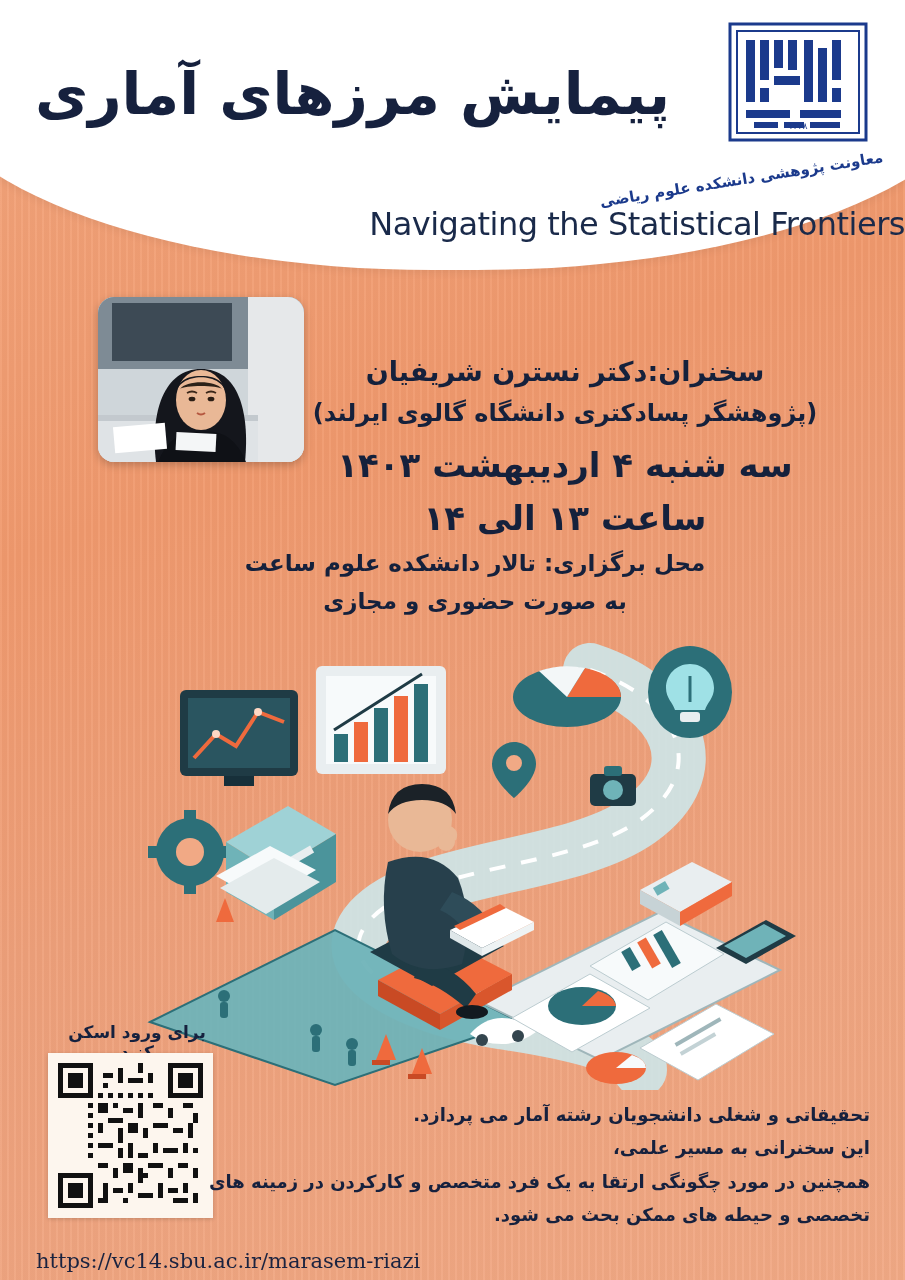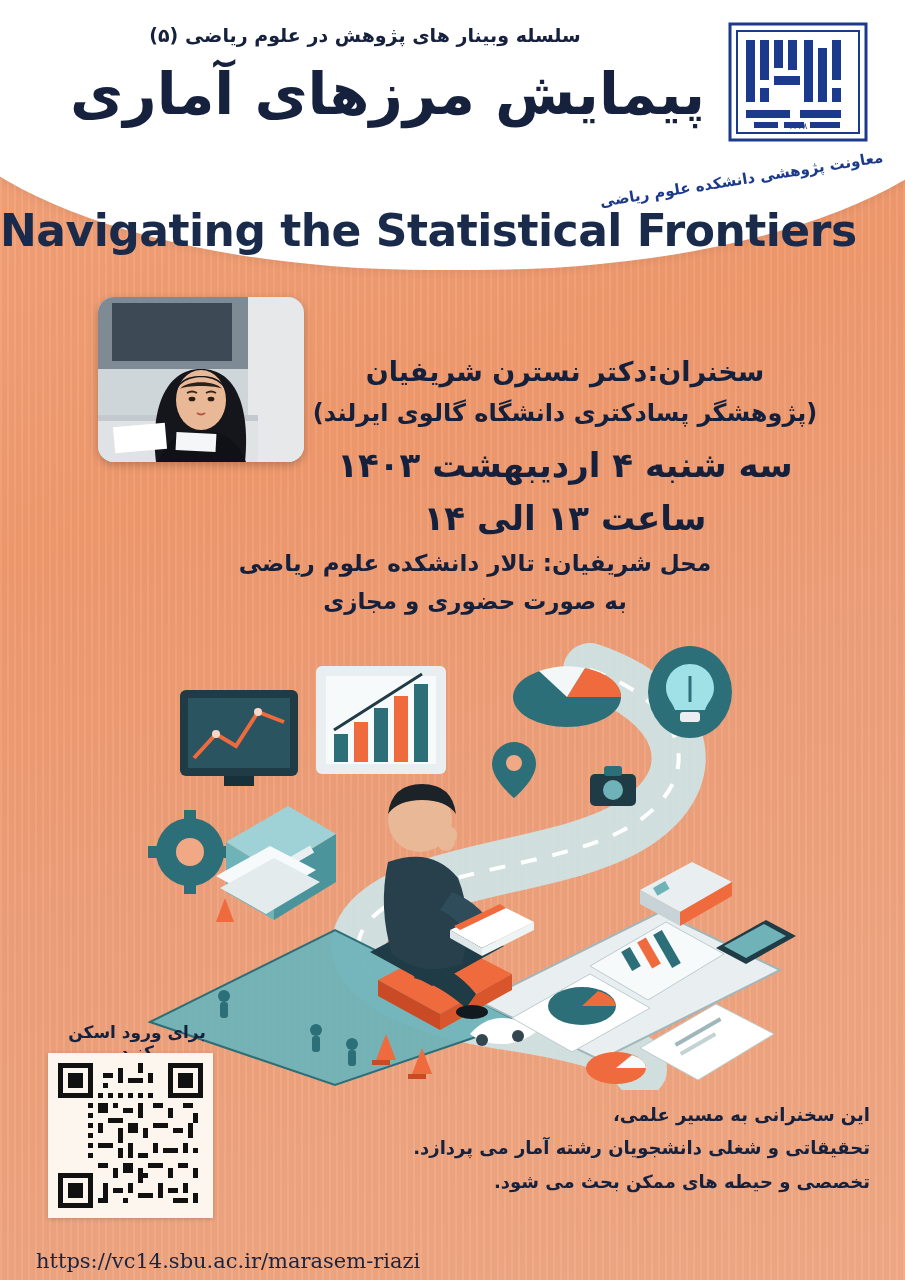--- a/index.html
+++ b/index.html
@@ -66,34 +66,34 @@
     text-align: center;
     font-size: 19px;
     font-weight: 700;
     color: #16213e;
     direction: rtl;
   }
   .title-fa {
     position: absolute;
     top: 58px; right: 200px;
     width: 670px;
-    text-align: right;
+    text-align: left;
     font-size: 58px;
     line-height: 1.25;
     font-weight: 700;
     color: #16213e;
     direction: rtl;
     letter-spacing: -1px;
   }
   .title-en {
     position: absolute;
     top: 205px; left: 0; right: 0;
-    text-align: left;
-    font-size: 44px;
-    font-weight: 700;
+    text-align: right;
+    font-size: 32px;
+    font-weight: 400;
     color: #1a2a4a;
     direction: ltr;
     letter-spacing: -0.5px;
   }
 
   
   .speaker-photo {
     position: absolute;
     top: 297px; left: 98px;
     width: 206px; height: 165px;
@@ -183,21 +183,20 @@
   }
   .abstract div { white-space: nowrap; }
 </style>
 </head>
 <body>
 
 <div id="poster">
 
   <div class="top-curve"></div>
 
-  <div class="series-line">سلسله وبینار های پژوهش در علوم ریاضی (۵)</div>
 
   <div class="title-fa">پیمایش مرزهای آماری</div>
 
   <div class="title-en">Navigating the Statistical Frontiers</div>
 
   <div class="logo-wrap">
     <div class="logo-mark">
       <svg viewBox="0 0 148 128" xmlns="http://www.w3.org/2000/svg">
         <rect x="6" y="6" width="136" height="116" fill="none" stroke="#1b3a8c" stroke-width="3"></rect>
         <rect x="13" y="13" width="122" height="102" fill="none" stroke="#1b3a8c" stroke-width="2"></rect>
@@ -256,21 +255,21 @@
     </svg>
   </div>
 
   <div class="info-block">
     <div class="l1">سخنران:دکتر نسترن شریفیان</div>
     <div class="l2">(پژوهشگر پسادکتری دانشگاه گالوی ایرلند)</div>
     <div class="l3">سه شنبه ۴ اردیبهشت ۱۴۰۳ ساعت ۱۳ الی ۱۴</div>
   </div>
 
   <div class="venue-block">
-    <div>محل شریفیان: تالار دانشکده علوم ریاضی</div>
+    <div>محل برگزاری: تالار دانشکده علوم ساعت</div>
     <div>به صورت حضوری و مجازی</div>
   </div>
 
   <div class="illus">
     <svg viewBox="0 0 680 460" xmlns="http://www.w3.org/2000/svg">
       <defs>
         <linearGradient id="tealg" x1="0" y1="0" x2="0" y2="1">
           <stop offset="0%" stop-color="#3a8b94"></stop>
             <stop offset="100%" stop-color="#1f5f68"></stop>
         </linearGradient>
@@ -527,18 +526,19 @@
         <rect x="8" y="27" width="2" height="1"></rect>
           <rect x="13" y="27" width="1" height="1"></rect>
         <rect x="17" y="22" width="1" height="1"></rect>
           <rect x="23" y="27" width="3" height="1"></rect>
       </g>
     </svg>
   </div>
   <div class="qr-url">https://vc14.sbu.ac.ir/marasem-riazi</div>
 
   <div class="abstract">
+    <div>تحقیقاتی و شغلی دانشجویان رشته آمار می پردازد.</div>
     <div>این سخنرانی به مسیر علمی،</div>
-    <div>تحقیقاتی و شغلی دانشجویان رشته آمار می پردازد.</div>
+    <div>همچنین در مورد چگونگی ارتقا به یک فرد متخصص و کارکردن در زمینه های</div>
     <div>تخصصی و حیطه های ممکن بحث می شود.</div>
   </div>
 
 </div>
 
 </body></html>

